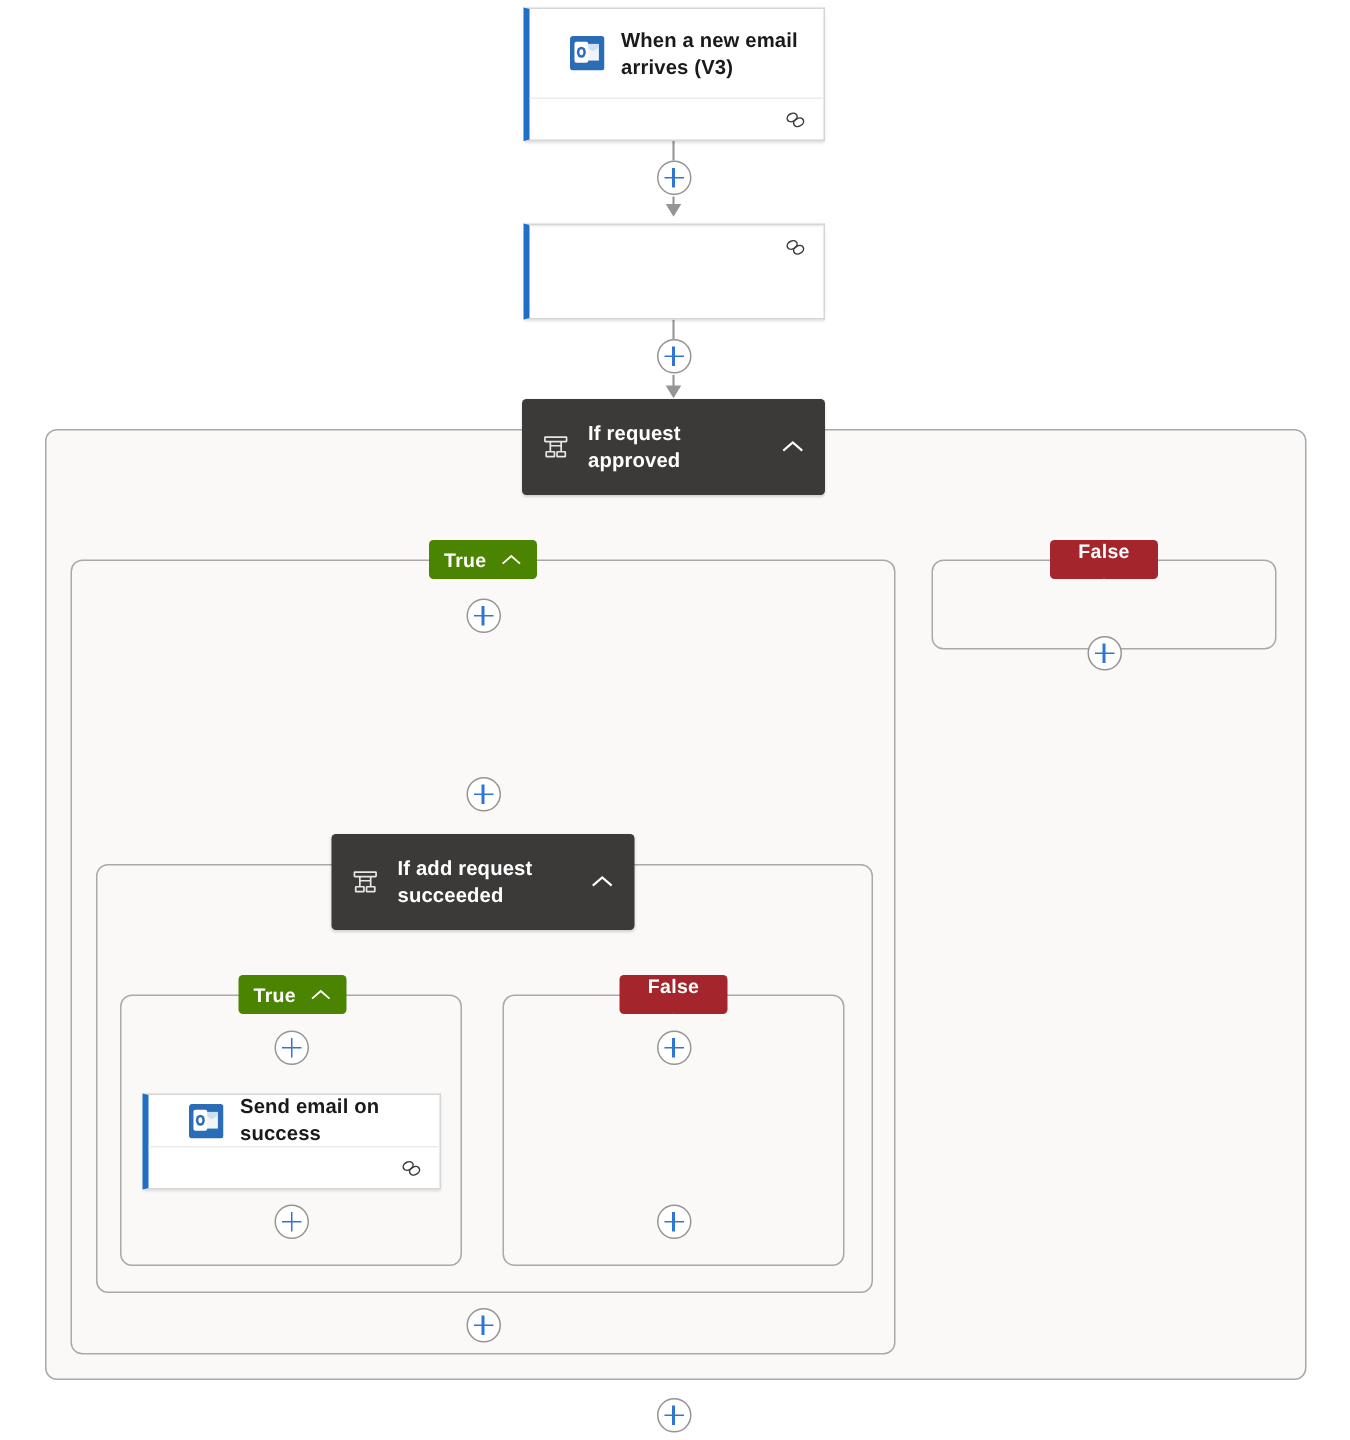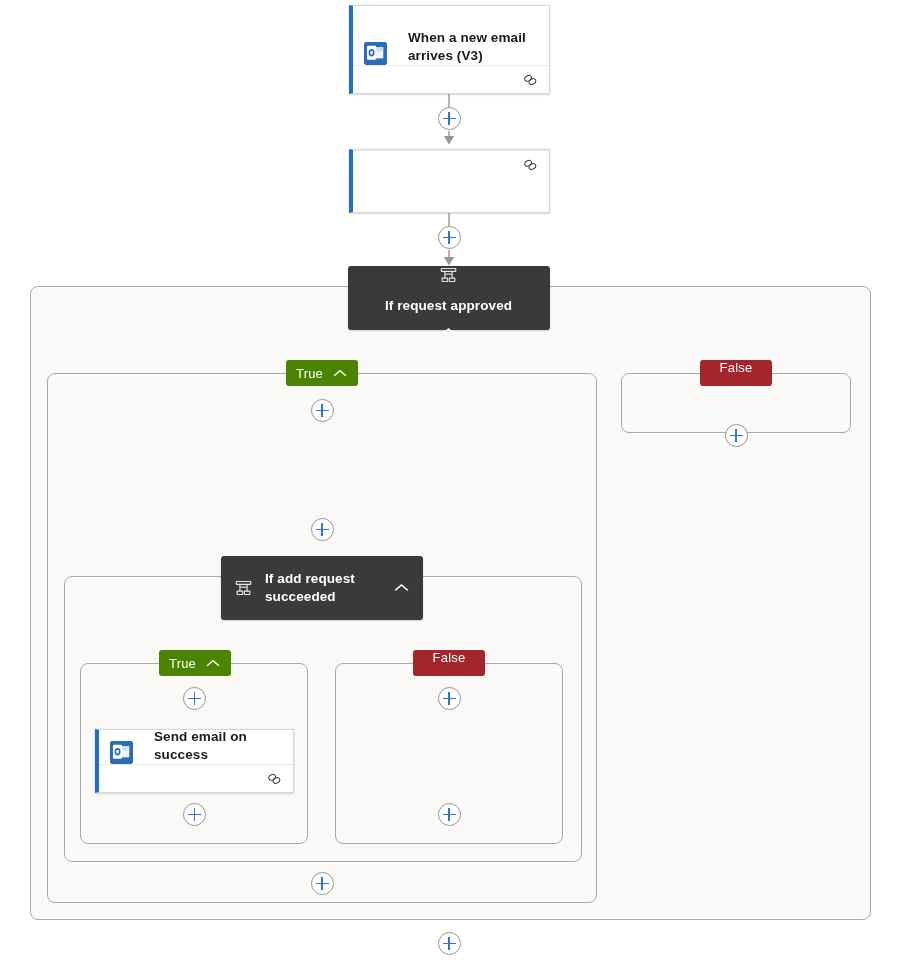--- a/index.html
+++ b/index.html
@@ -52,24 +52,25 @@
     border-left: 4px solid #1f6fc4;
     box-shadow: 0 1px 2px rgba(0,0,0,.13), 0 0 1px rgba(0,0,0,.12);
     display: flex;
     flex-direction: column;
   }
   .card.accent-teal { border-left-color: #3d8fc0; }
 
   .card-head {
     flex: 1 1 auto;
     display: flex;
-    align-items: flex-end;
+    align-items: center;
     padding: 0 12px 0 11px;
-    gap: 21px;
+    gap: 11px;
     min-height: 0;
+    margin-left: 16px;
   }
   .card-title {
     font-size: 13.5px;
     font-weight: 600;
     color: #1b1a19;
     line-height: 1.33;
     letter-spacing: .1px;
   }
   .card-foot {
     flex: 0 0 27px;
@@ -118,21 +119,21 @@
     position: absolute;
     box-sizing: border-box;
     height: 26px;
     border-radius: 3px;
     display: flex;
     align-items: center;
     gap: 10px;
     padding: 0 10px;
     color: #ffffff;
     font-size: 13px;
-    font-weight: 400;
+    font-weight: 700;
     letter-spacing: .2px;
     white-space: nowrap;
   }
   .pill.true  { background: #4b8400; }
   .pill.false { background: #a4262c; flex-direction: column; }
   .pill svg { display:block; }
 
   
   .plus {
     position: absolute;
@@ -250,21 +251,21 @@
     <div class="card-foot">
       <svg class="chain-icon" width="15" height="12" viewBox="0 0 15 12">
         <ellipse cx="5.1" cy="4.3" rx="3.5" ry="2.6" fill="none" stroke="#3b3a39" stroke-width="1" transform="rotate(-28 5.1 4.3)"></ellipse>
         <ellipse cx="9.4" cy="7.5" rx="3.5" ry="2.6" fill="none" stroke="#3b3a39" stroke-width="1" transform="rotate(-28 9.4 7.5)"></ellipse>
       </svg>
     </div>
   </div>
 
   <div class="plus" style="left:437.5px; top:226px;"></div>
 
-  <div class="cond" style="left:348px; top:266px; width:202px; height:64px;flex-direction:column;">
+  <div class="cond" style="left:348px; top:266px; width:202px; height:64px;">
     <svg class="cond-ico" width="19" height="19" viewBox="0 0 20 20">
       <rect x="2.4" y="2.6" width="15.2" height="3.1" rx="0.4" fill="none" stroke="#e6e6e6" stroke-width="1.2"></rect>
       <line x1="6.2" y1="5.7" x2="6.2" y2="12.6" stroke="#e6e6e6" stroke-width="1.2"></line>
       <line x1="13.8" y1="5.7" x2="13.8" y2="12.6" stroke="#e6e6e6" stroke-width="1.2"></line>
       <line x1="6.2" y1="8.6" x2="13.8" y2="8.6" stroke="#e6e6e6" stroke-width="1.2"></line>
       <rect x="3.3" y="12.8" width="5.8" height="3.5" rx="0.4" fill="none" stroke="#e6e6e6" stroke-width="1.2"></rect>
       <rect x="10.9" y="12.8" width="5.8" height="3.5" rx="0.4" fill="none" stroke="#e6e6e6" stroke-width="1.2"></rect>
     </svg>
     <span class="cond-title">If request approved</span>
     <svg class="cond-chev" width="15" height="10" viewBox="0 0 15 10">

